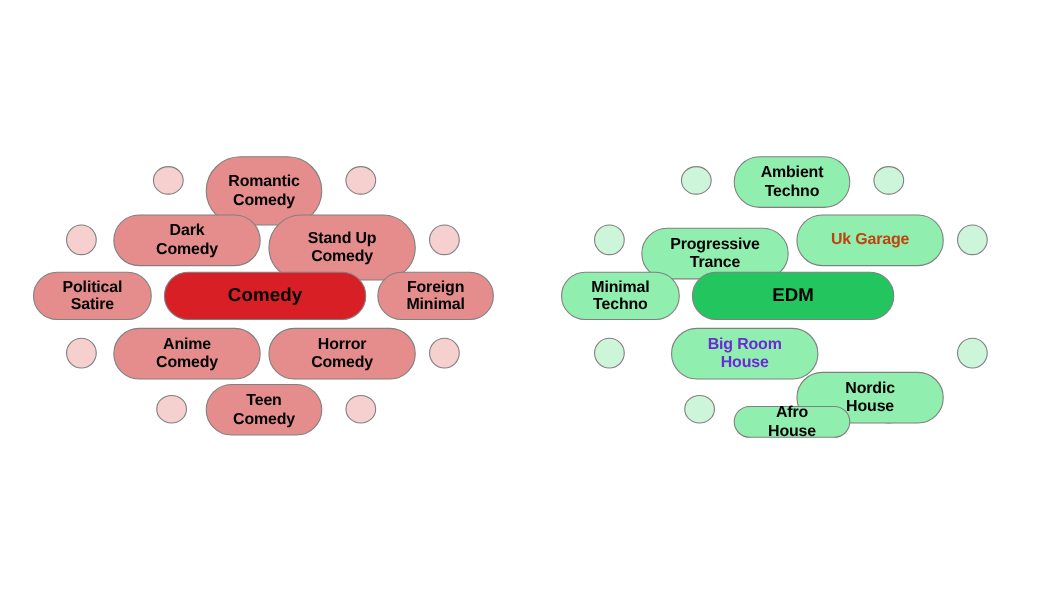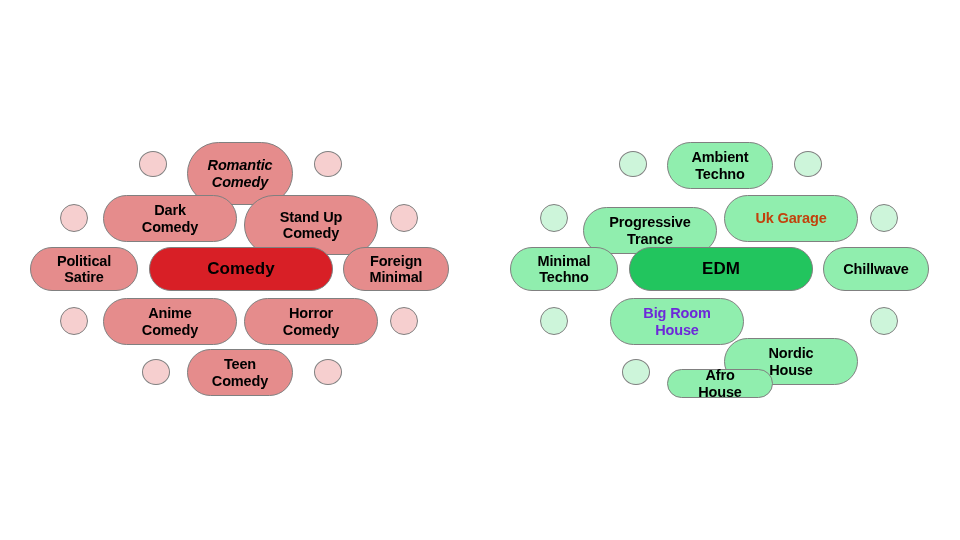--- a/index.html
+++ b/index.html
@@ -65,21 +65,21 @@
 <div id="canvas" style="width: 960px; height: 540px; background: rgb(255, 255, 255);">
     <div class="cluster">
       <div class="dot" style="left: 139px; top: 151px; width: 28px; height: 26px; background: rgb(246, 207, 207); border-color: rgb(128, 128, 128);"></div>
       <div class="dot" style="left: 314px; top: 151px; width: 28px; height: 26px; background: rgb(246, 207, 207); border-color: rgb(128, 128, 128);"></div>
       <div class="dot" style="left: 60px; top: 204px; width: 28px; height: 28px; background: rgb(246, 207, 207); border-color: rgb(128, 128, 128);"></div>
       <div class="dot" style="left: 390px; top: 204px; width: 28px; height: 28px; background: rgb(246, 207, 207); border-color: rgb(128, 128, 128);"></div>
       <div class="dot" style="left: 60px; top: 307px; width: 28px; height: 28px; background: rgb(246, 207, 207); border-color: rgb(128, 128, 128);"></div>
       <div class="dot" style="left: 390px; top: 307px; width: 28px; height: 28px; background: rgb(246, 207, 207); border-color: rgb(128, 128, 128);"></div>
       <div class="dot" style="left: 142px; top: 359px; width: 28px; height: 26px; background: rgb(246, 207, 207); border-color: rgb(128, 128, 128);"></div>
       <div class="dot" style="left: 314px; top: 359px; width: 28px; height: 26px; background: rgb(246, 207, 207); border-color: rgb(128, 128, 128);"></div>
-      <div class="node satellite" style="left: 187px; top: 142px; width: 106px; height: 63px; background: rgb(229, 140, 140); border-color: rgb(128, 128, 128); color: rgb(0, 0, 0); font-style: italic;">Romantic
+      <div class="node satellite" style="left: 187px; top: 142px; width: 106px; height: 63px; background: rgb(229, 140, 140); border-color: rgb(128, 128, 128); color: rgb(0, 0, 0);">Romantic
 Comedy</div>
       <div class="node satellite" style="left: 103px; top: 195px; width: 134px; height: 47px; background: rgb(229, 140, 140); border-color: rgb(128, 128, 128); color: rgb(0, 0, 0);">Dark
 Comedy</div>
       <div class="node satellite" style="left: 244px; top: 195px; width: 134px; height: 60px; background: rgb(229, 140, 140); border-color: rgb(128, 128, 128); color: rgb(0, 0, 0);">Stand Up
 Comedy</div>
       <div class="node satellite" style="left: 30px; top: 247px; width: 108px; height: 44px; background: rgb(229, 140, 140); border-color: rgb(128, 128, 128); color: #000000;">Political
 Satire</div>
       <div class="node satellite" style="left: 343px; top: 247px; width: 106px; height: 44px; background: rgb(229, 140, 140); border-color: rgb(128, 128, 128); color: rgb(0, 0, 0);">Foreign
 Minimal</div>
       <div class="node satellite" style="left: 103px; top: 298px; width: 134px; height: 47px; background: rgb(229, 140, 140); border-color: rgb(128, 128, 128); color: rgb(0, 0, 0);">Anime
@@ -99,21 +99,20 @@
       <div class="dot" style="left: 870px; top: 307px; width: 28px; height: 28px; background: rgb(205, 245, 218); border-color: rgb(128, 128, 128);"></div>
       <div class="dot" style="left: 622px; top: 359px; width: 28px; height: 26px; background: rgb(205, 245, 218); border-color: rgb(128, 128, 128);"></div>
       <div class="dot" style="left: 794px; top: 359px; width: 28px; height: 26px; background: rgb(205, 245, 218); border-color: rgb(128, 128, 128);"></div>
       <div class="node satellite" style="left: 667px; top: 142px; width: 106px; height: 47px; background: rgb(144, 238, 174); border-color: rgb(128, 128, 128); color: rgb(0, 0, 0);">Ambient
 Techno</div>
       <div class="node satellite" style="left: 583px; top: 195px; width: 134px; height: 47px; background: rgb(144, 238, 174); border-color: rgb(128, 128, 128); color: rgb(0, 0, 0); margin-top: 12px;">Progressive
 Trance</div>
       <div class="node satellite" style="left: 724px; top: 195px; width: 134px; height: 47px; background: rgb(144, 238, 174); border-color: rgb(128, 128, 128); color: #c2410c;">Uk Garage</div>
       <div class="node satellite" style="left: 510px; top: 247px; width: 108px; height: 44px; background: rgb(144, 238, 174); border-color: rgb(128, 128, 128); color: rgb(0, 0, 0);">Minimal
 Techno</div>
-      <div class="node satellite" style="left: 823px; top: 247px; width: 106px; height: 44px; background: rgb(144, 238, 174); border-color: rgb(128, 128, 128); color: rgb(0, 0, 0);">Chillwave</div>
       <div class="node satellite" style="left: 610px; top: 298px; width: 134px; height: 47px; background: rgb(144, 238, 174); border-color: rgb(128, 128, 128); color: #6d28d9;">Big Room
 House</div>
       <div class="node satellite" style="left: 724px; top: 298px; width: 134px; height: 47px; background: rgb(144, 238, 174); border-color: rgb(128, 128, 128); color: rgb(0, 0, 0); margin-top: 40px;">Nordic
 House</div>
       <div class="node satellite" style="left: 667px; top: 349px; width: 106px; height: 29px; background: rgb(144, 238, 174); border-color: rgb(128, 128, 128); color: rgb(0, 0, 0); margin-top: 20px;">Afro
 House</div>
       <div class="node hub" style="left: 629px; top: 247px; width: 184px; height: 44px; background: rgb(34, 197, 94); border-color: rgb(128, 128, 128); color: rgb(0, 0, 0);">EDM</div>
     </div>
   </div>
 

